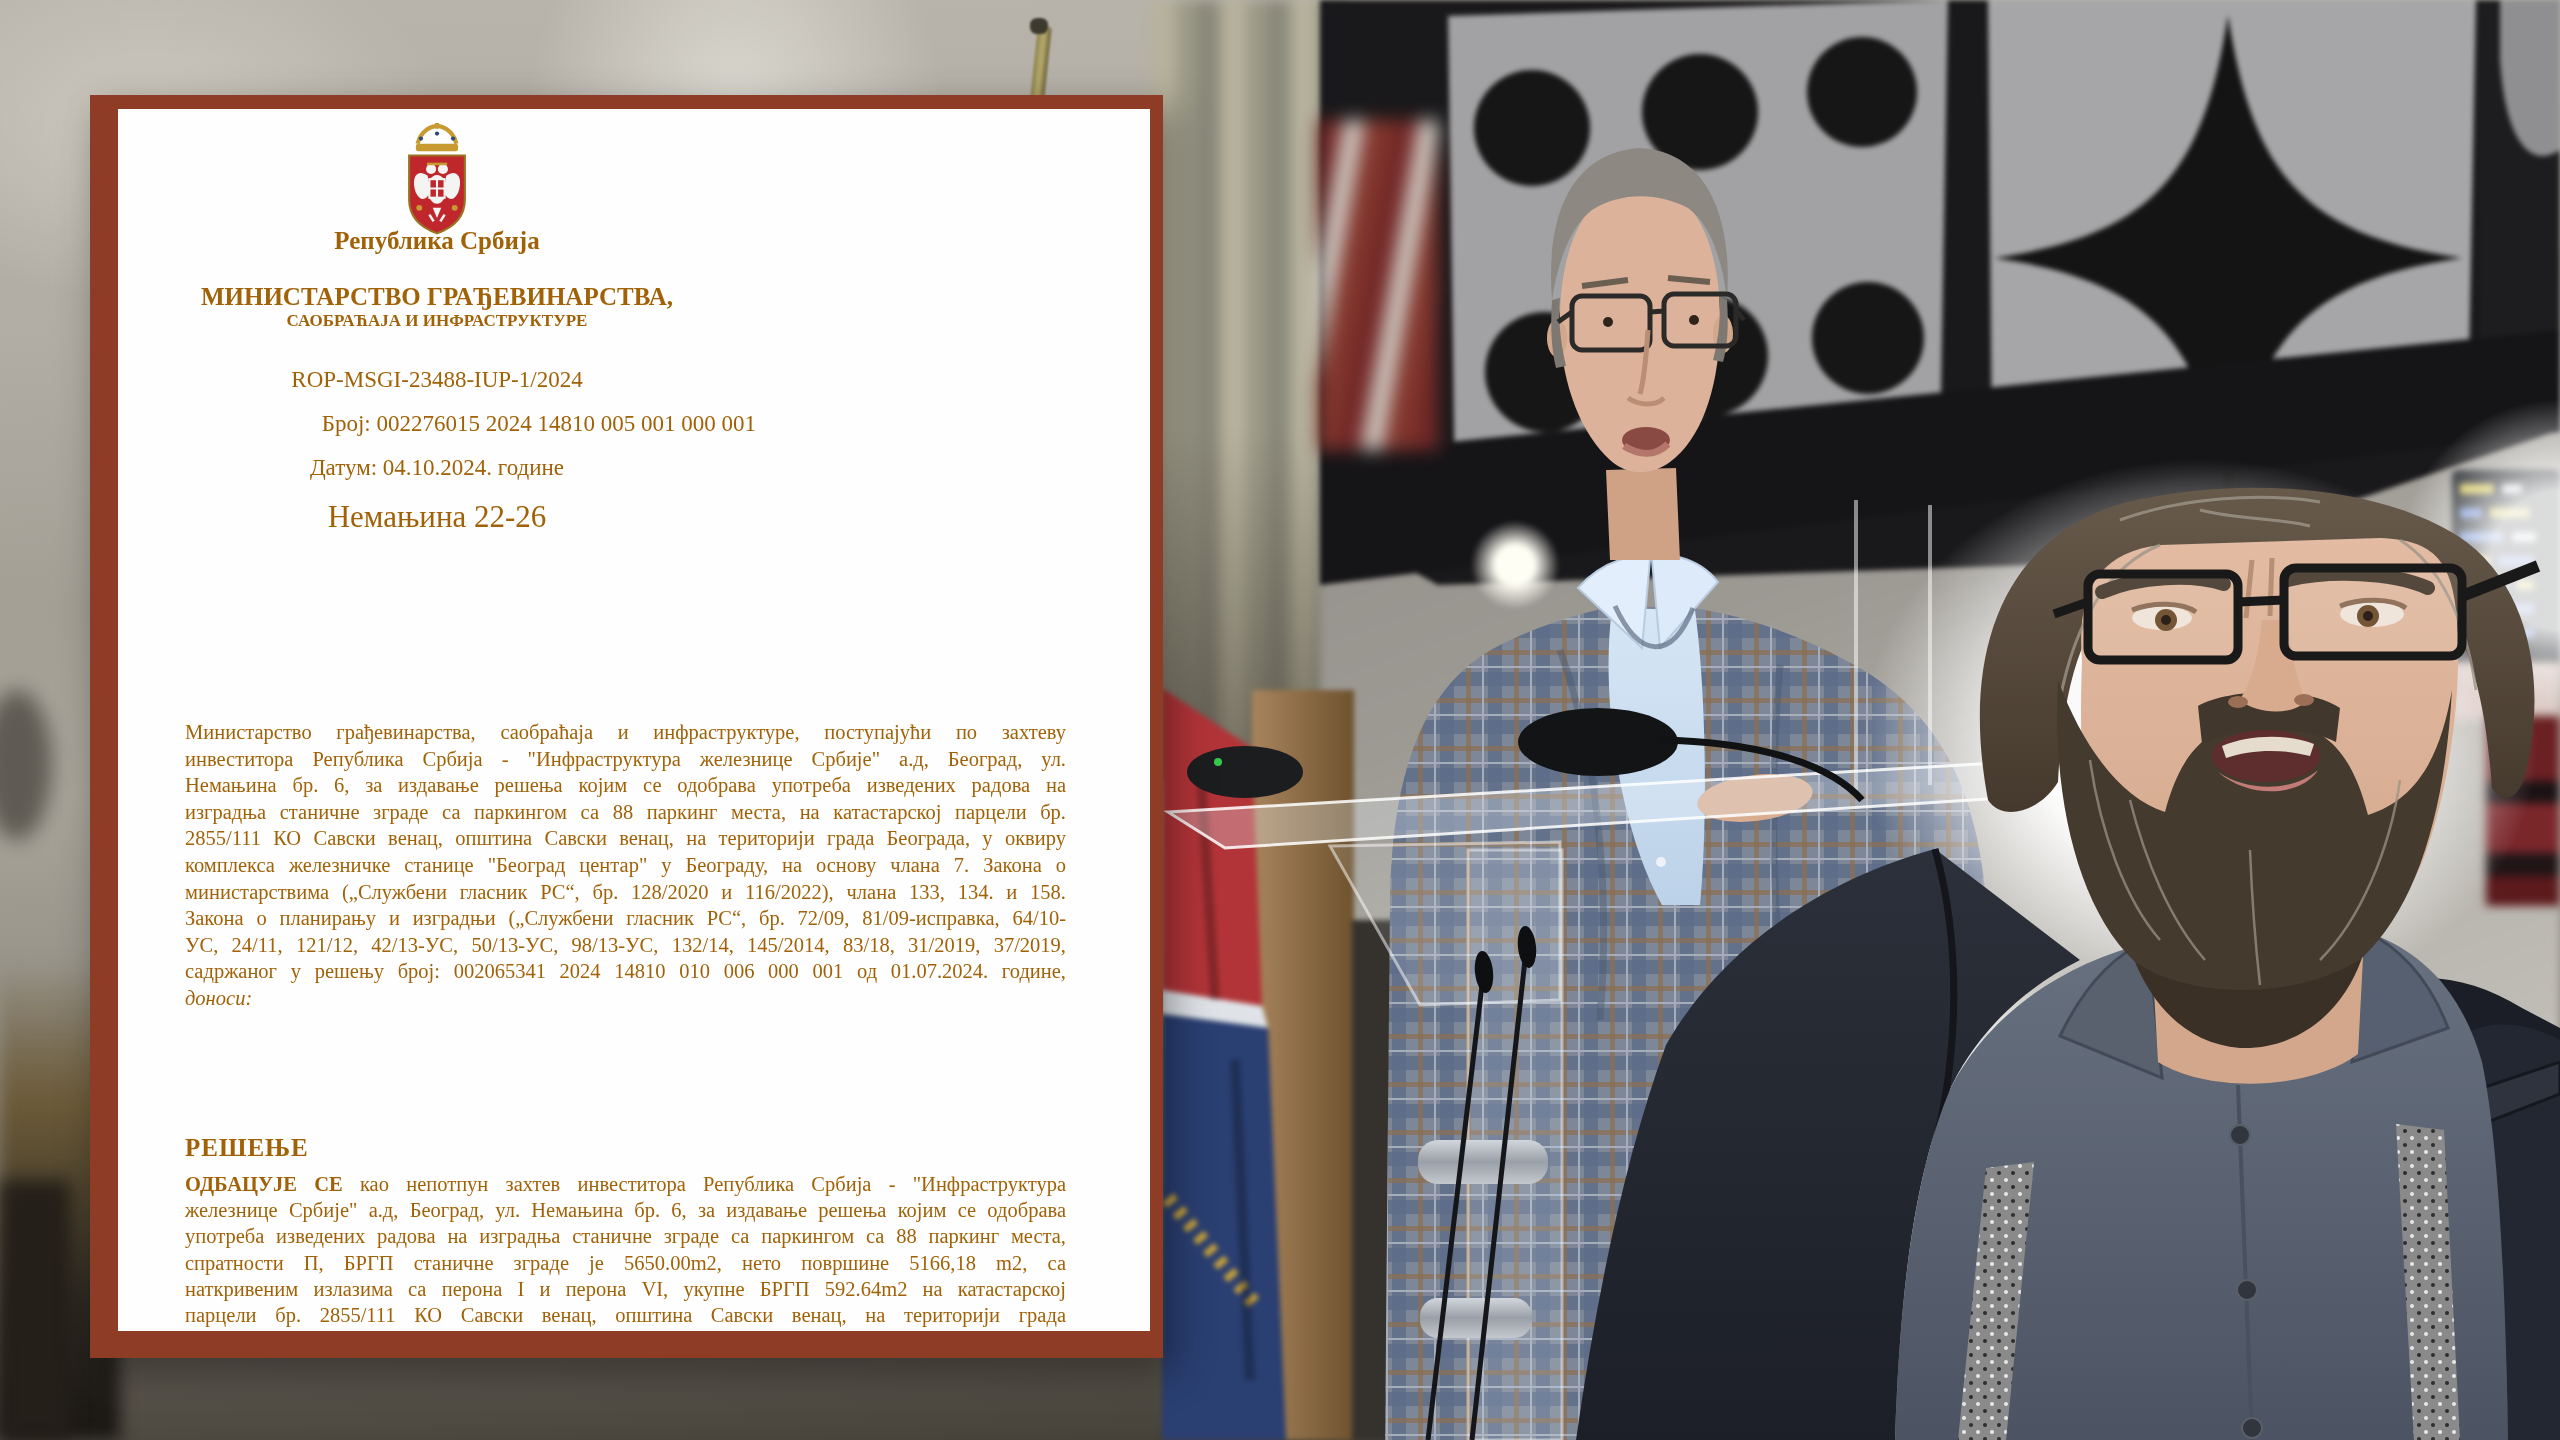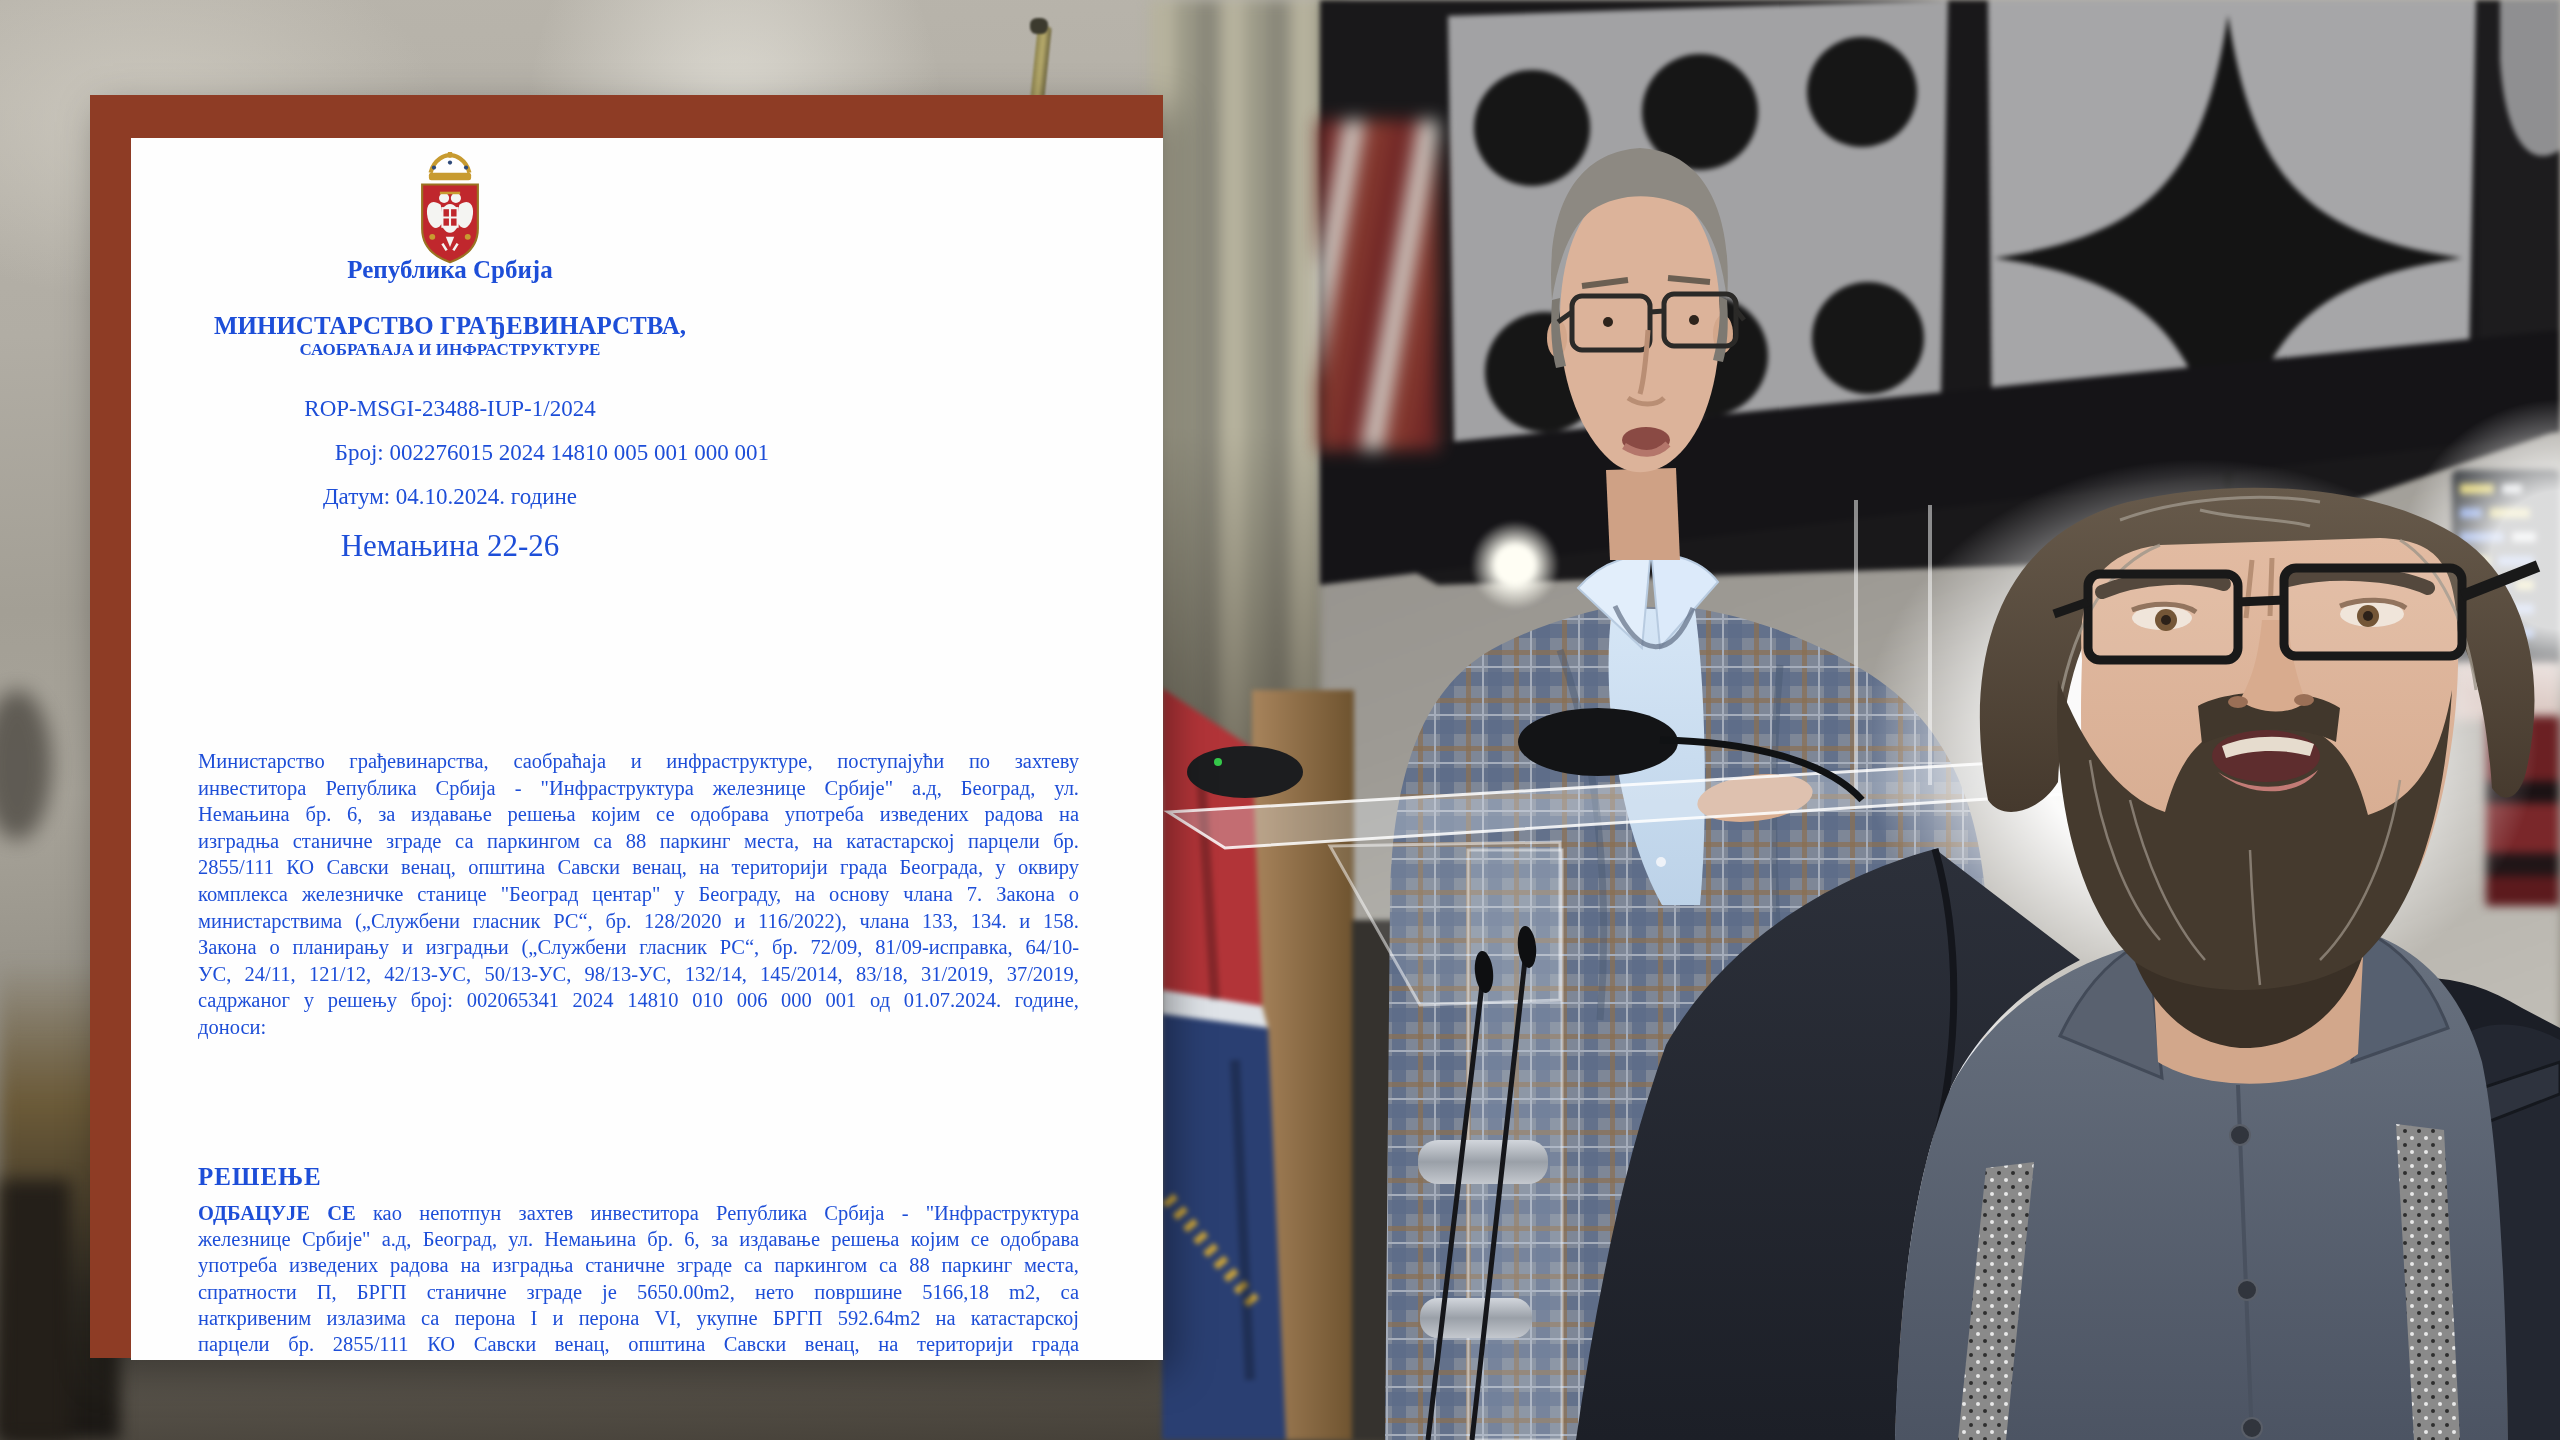--- a/index.html
+++ b/index.html
@@ -49,37 +49,37 @@
   
   #gold-rod{left:1034px;top:26px;width:14px;height:74px;background:linear-gradient(90deg,#8d8350,#b7ab6c,#6e6640);
             transform:rotate(6deg);border-radius:4px;filter:blur(1px);}
   #gold-rod-tip{left:1030px;top:18px;width:18px;height:16px;background:#3c3a2e;border-radius:40%;filter:blur(1px);}
 
   svg.layer{position:absolute;left:0;top:0;}
 
   
   #doc-frame{left:90px;top:95px;width:1073px;height:1263px;background:#8e3c25;
              box-shadow:10px 14px 38px rgba(0,0,0,.38);}
-  #doc-paper{left:118px;top:138px;width:1032px;height:1222px;background:#fefefe;overflow:hidden;
-             color:#1d4ed8;margin-left:13px;}
+  #doc-paper{left:118px;top:109px;width:1032px;height:1222px;background:#fefefe;overflow:hidden;
+             color:#a16207;}
   #doc-header{position:absolute;left:0;top:0;width:638px;text-align:center;}
   #coa{position:absolute;left:281px;top:14px;width:76px;height:114px;}
   .hline{position:absolute;left:0;width:638px;text-align:center;white-space:nowrap;}
   .b{font-weight:bold;}
   #h-country{top:118px;font-size:25px;font-weight:bold;}
   #h-min1{top:174px;font-size:25px;font-weight:bold;}
   #h-min2{top:202px;font-size:17px;font-weight:bold;}
   #h-rop{top:258px;font-size:23px;}
   #h-num{top:302px;font-size:23px;text-align:right;}
   #h-date{top:346px;font-size:23px;font-family:Liberation Serif, serif;}
   #h-addr{top:390px;font-size:31px;}
   #body1{position:absolute;left:67px;top:610px;width:881px;font-size:20.5px;line-height:26.6px;}
   #body2{position:absolute;left:67px;top:1062px;width:881px;font-size:20.5px;line-height:26.2px;}
   .jline{text-align:justify;text-align-last:justify;white-space:normal;}
-  .nline{text-align:left;}
+  .nline{text-align:left;font-style:italic;}
   #res-heading{position:absolute;left:67px;top:1025px;width:881px;
                font-size:25px;font-weight:bold;letter-spacing:1px;}
 </style>
 </head>
 <body>
 
 <div id="stage">
 
   <div id="bg-base" class="abs"></div>
   <div id="bg-left-dark" class="abs"></div>

